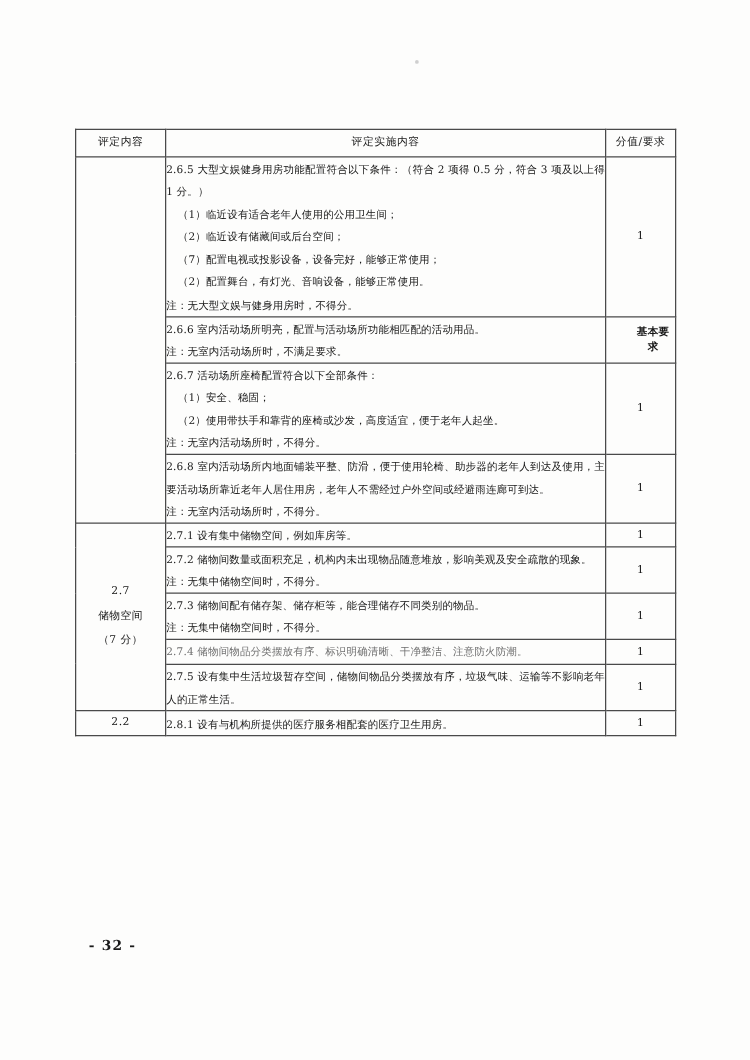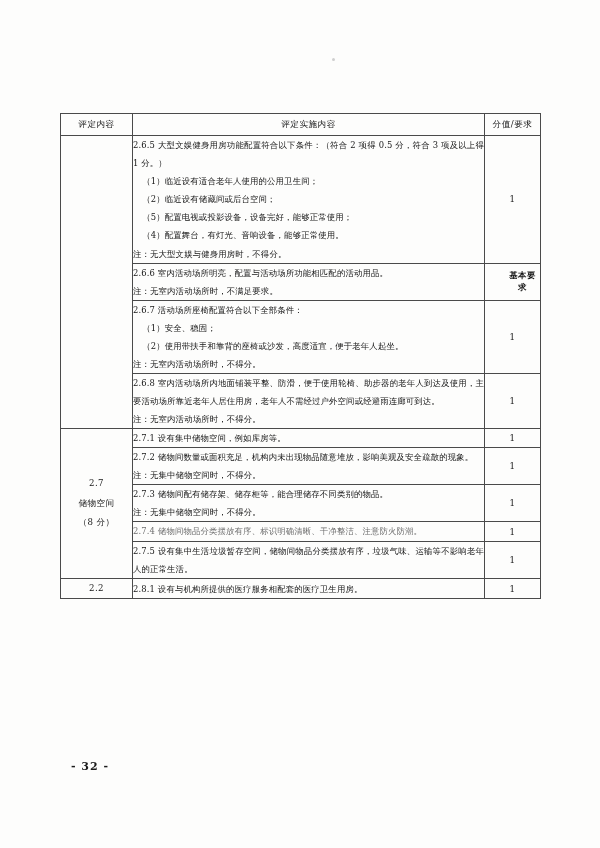--- a/index.html
+++ b/index.html
@@ -19,21 +19,21 @@
   
   .page {
     position: absolute;
     inset: 0;
     background: #fdfdfc;
   }
 
   .page-inner {
     position: absolute;
     left: 0;
-    top: 10px;
+    top: 0;
     width: 600px;
     height: 596px;
   }
 
   
   .doc-table {
     position: absolute;
     left: 60px;
     top: 103px;
     width: 480px;
@@ -147,22 +147,22 @@
           <td>评定实施内容</td>
           <td>分值/要求</td>
         </tr>
 
         <tr>
           <td class="cat-cell" rowspan="4"></td>
           <td class="body-cell">
             <p>2.6.5 大型文娱健身用房功能配置符合以下条件：（符合 2 项得 0.5 分，符合 3 项及以上得 1 分。）</p>
             <p class="indent">（1）临近设有适合老年人使用的公用卫生间；</p>
             <p class="indent">（2）临近设有储藏间或后台空间；</p>
-            <p class="indent">（5）配置电视或投影设备，设备完好，能够正常使用；</p>
-            <p class="indent">（4）配置舞台，有灯光、音响设备，能够正常使用。</p>
+            <p class="indent">（7）配置电视或投影设备，设备完好，能够正常使用；</p>
+            <p class="indent">（2）配置舞台，有灯光、音响设备，能够正常使用。</p>
             <p>注：无大型文娱与健身用房时，不得分。</p>
           </td>
           <td class="score-cell">1</td>
         </tr>
 
         <tr>
           <td class="body-cell">
             <p>2.6.6 室内活动场所明亮，配置与活动场所功能相匹配的活动用品。</p>
             <p>注：无室内活动场所时，不满足要求。</p>
           </td>
@@ -184,21 +184,21 @@
             <p>2.6.8 室内活动场所内地面铺装平整、防滑，便于使用轮椅、助步器的老年人到达及使用，主要活动场所靠近老年人居住用房，老年人不需经过户外空间或经避雨连廊可到达。</p>
             <p>注：无室内活动场所时，不得分。</p>
           </td>
           <td class="score-cell">1</td>
         </tr>
 
         <tr>
           <td class="cat-cell" rowspan="5">
             <span class="cat-line">2.7</span>
             <span class="cat-line">储物空间</span>
-            <span class="cat-line">（8 分）</span>
+            <span class="cat-line">（7 分）</span>
           </td>
           <td class="body-cell">
             <p>2.7.1 设有集中储物空间，例如库房等。</p>
           </td>
           <td class="score-cell">1</td>
         </tr>
 
         <tr>
           <td class="body-cell">
             <p>2.7.2 储物间数量或面积充足，机构内未出现物品随意堆放，影响美观及安全疏散的现象。</p>

